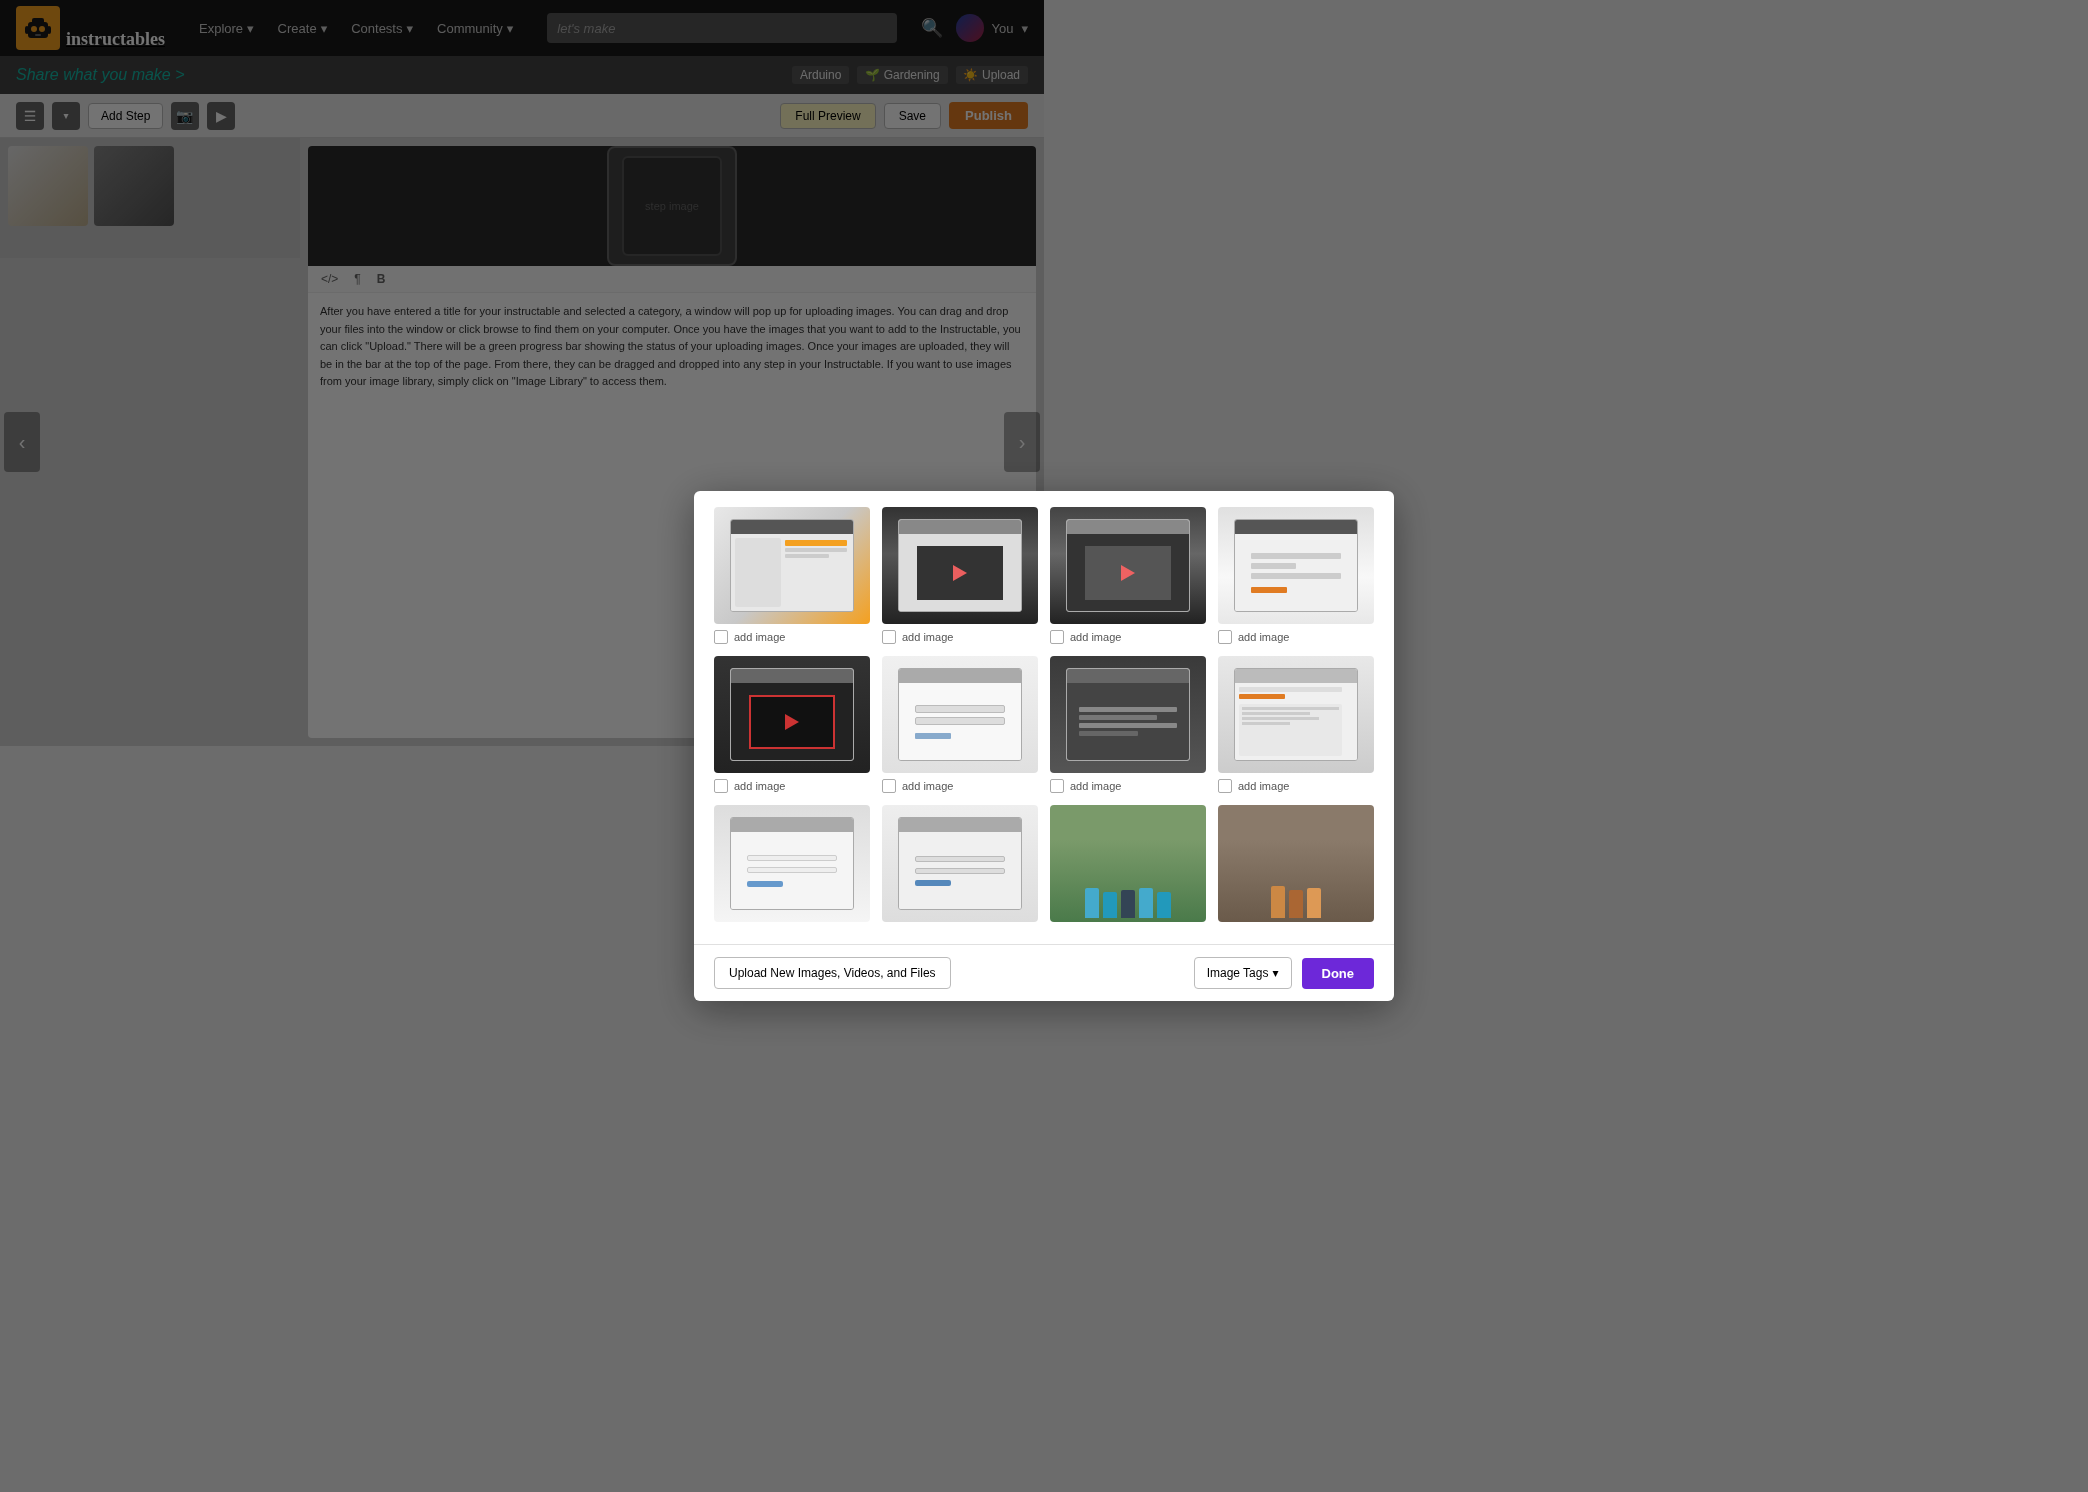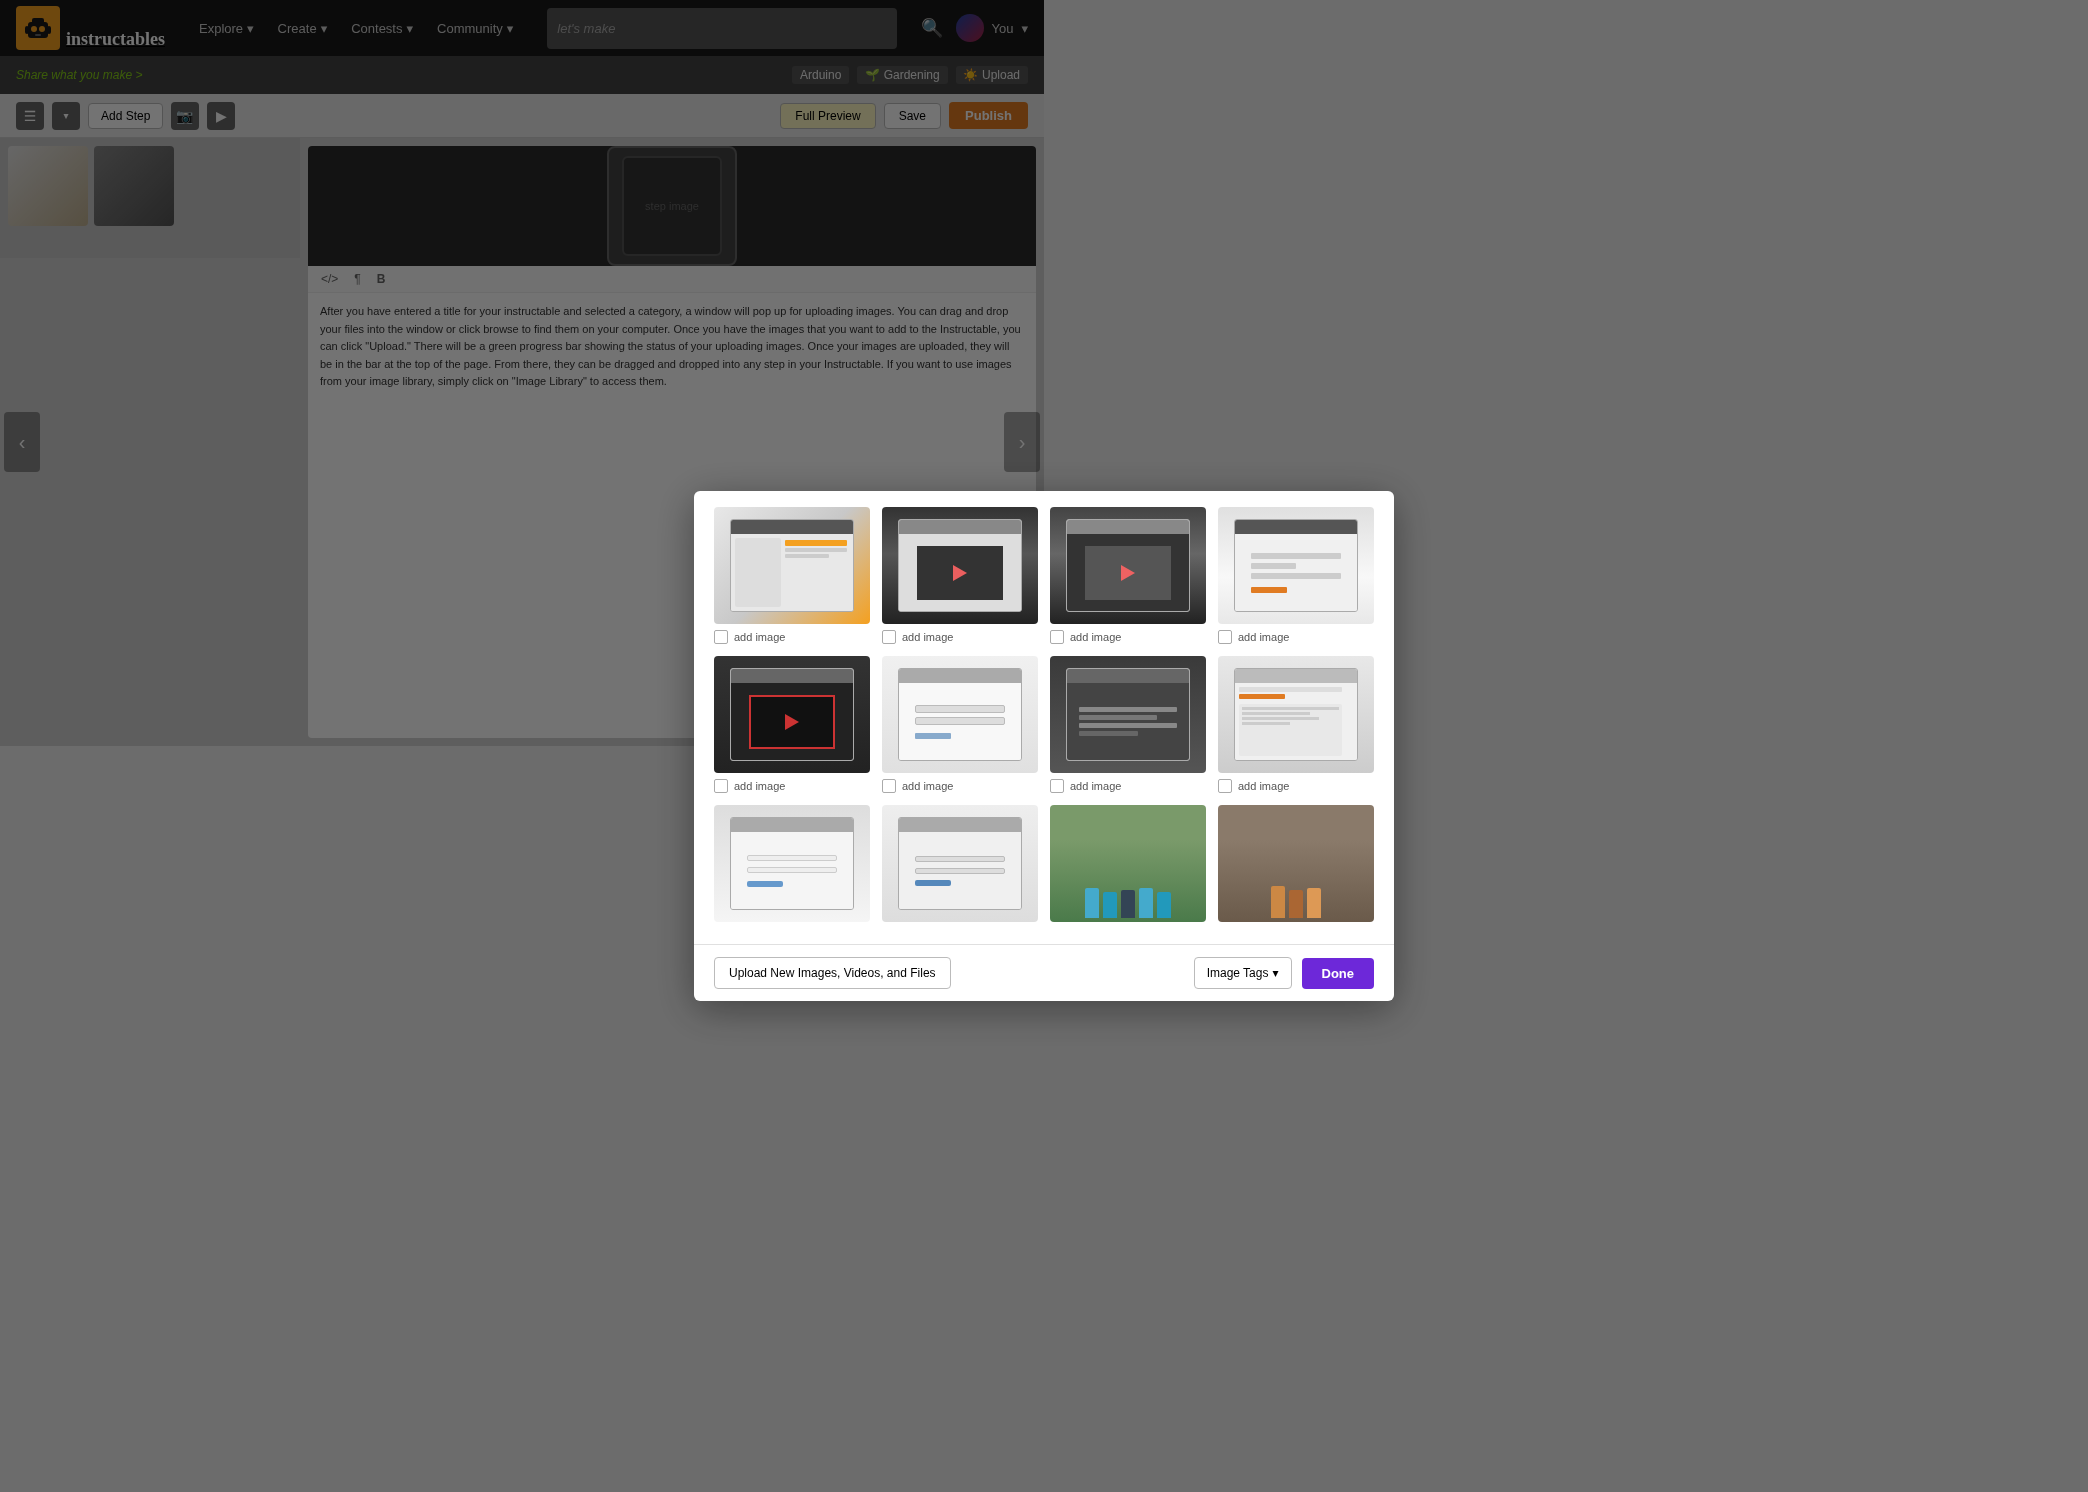--- a/index.html
+++ b/index.html
@@ -54,21 +54,21 @@
       border-radius: 3px;
       display: flex;
       align-items: center;
       gap: 4px;
     }
     .search-bar {
       flex: 1;
       margin: 0 12px;
       background: #555;
       border-radius: 4px;
-      height: 41px;
+      height: 30px;
       display: flex;
       align-items: center;
       padding: 0 10px;
       color: #aaa;
       font-size: 13px;
       font-style: italic;
     }
     .user-area {
       display: flex;
       align-items: center;
@@ -88,22 +88,22 @@
     .subnav {
       background: #444;
       height: 38px;
       display: flex;
       align-items: center;
       padding: 0 16px;
       gap: 8px;
       overflow: hidden;
     }
     .share-text {
-      color: #84cc16;
-      font-size: 12px;
+      color: #14b8a6;
+      font-size: 16px;
       font-style: italic;
     }
     .subnav-tags {
       display: flex;
       gap: 8px;
       margin-left: auto;
     }
     .subnav-tag {
       color: #eee;
       font-size: 12px;

